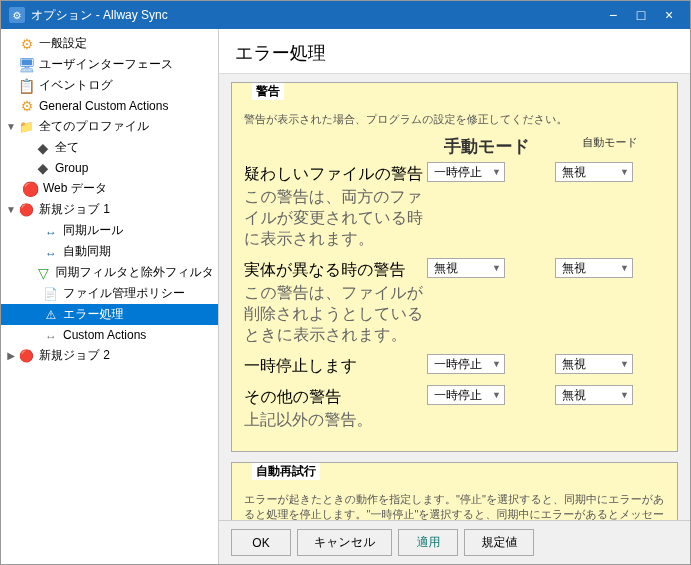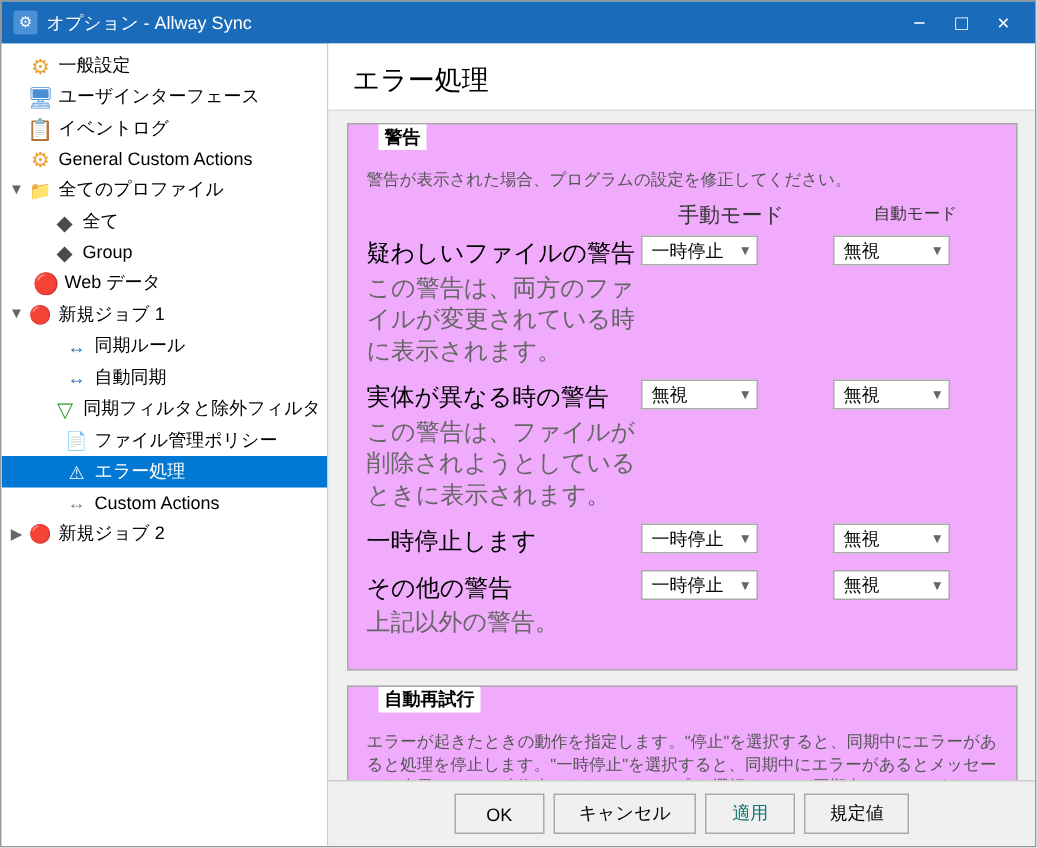--- a/index.html
+++ b/index.html
@@ -21,38 +21,38 @@
     .sidebar-item.selected { background: #0078d4; color: white; }
     .item-icon { width: 16px; height: 16px; margin-right: 4px; flex-shrink: 0; display: inline-flex; align-items: center; justify-content: center; font-size: 14px; }
     .tree-expand { width: 12px; height: 12px; margin-right: 2px; display: inline-flex; align-items: center; justify-content: center; font-size: 10px; color: #666; }
 
     
     .main-panel { flex: 1; display: flex; flex-direction: column; background: #f0f0f0; }
     .panel-title { background: white; padding: 12px 16px 8px; font-size: 18px; font-weight: normal; border-bottom: 1px solid #ddd; color: #000; }
 
     .panel-body { flex: 1; overflow-y: auto; padding: 8px 12px; }
 
-    .section { border: 1px solid #aaa; margin-bottom: 10px; background: #f0abfc; }
+    .section { border: 1px solid #aaa; margin-bottom: 10px; background: #fef9c3; }
     .section-title { position: relative; top: -8px; left: 8px; background: white; display: inline-block; padding: 0 4px; font-size: 12px; font-weight: bold; }
     .section-inner { padding: 4px 12px 12px; }
 
     .section-desc { font-size: 11px; color: #555; margin-bottom: 8px; }
     .select-wrapper { position: relative; display: inline-block; }
     .select-wrapper::after { content: '▼'; position: absolute; right: 4px; top: 50%; transform: translateY(-50%); font-size: 9px; color: #666; pointer-events: none; }
     .select-wrapper select { width: 100%; border: 1px solid #aaa; background: white; padding: 2px 20px 2px 6px; font-size: 12px; appearance: none; -webkit-appearance: none; cursor: pointer; }
 
-    .bottom-bar { display: flex; justify-content: center; gap: 6px; padding: 8px 12px; background: #f0f0f0; border-top: 1px solid #ccc; }
+    .bottom-bar { display: flex; justify-content: flex-start; gap: 6px; padding: 8px 12px; background: #f0f0f0; border-top: 1px solid #ccc; }
     .btn { padding: 4px 16px; border: 1px solid #aaa; background: #f0f0f0; cursor: pointer; font-size: 12px; min-width: 60px; }
     .wt-row { display: flex; align-items: flex-start; margin-bottom: 8px; }
     .wt-label-col { flex: 1; }
     .wt-manual-col { width: 120px; }
     .wt-auto-col { width: 110px; margin-left: 8px; }
     .wt-header { display: flex; margin-bottom: 4px; padding-left: 0; }
     .wt-header-spacer { flex: 1; }
-    .wt-header-manual { width: 120px; font-size: 14px; color: #333; text-align: center; }
+    .wt-header-manual { width: 120px; font-size: 17px; color: #333; text-align: center; font-weight: bold; }
     .wt-header-auto { width: 110px; margin-left: 8px; font-size: 11px; color: #333; text-align: center; }
     .wt-label { font-size: 16px; padding-top: 2px; }
     .wt-subdesc { font-size: 16px; color: #666; margin-top: 2px; }
     .wt-subdesc.red { color: #c0392b; }
 
     .icon-gear { color: #f0a030; font-size: 14px; }
 
     .selected-item-text { color: white !important; }
   </style>
 </head>

